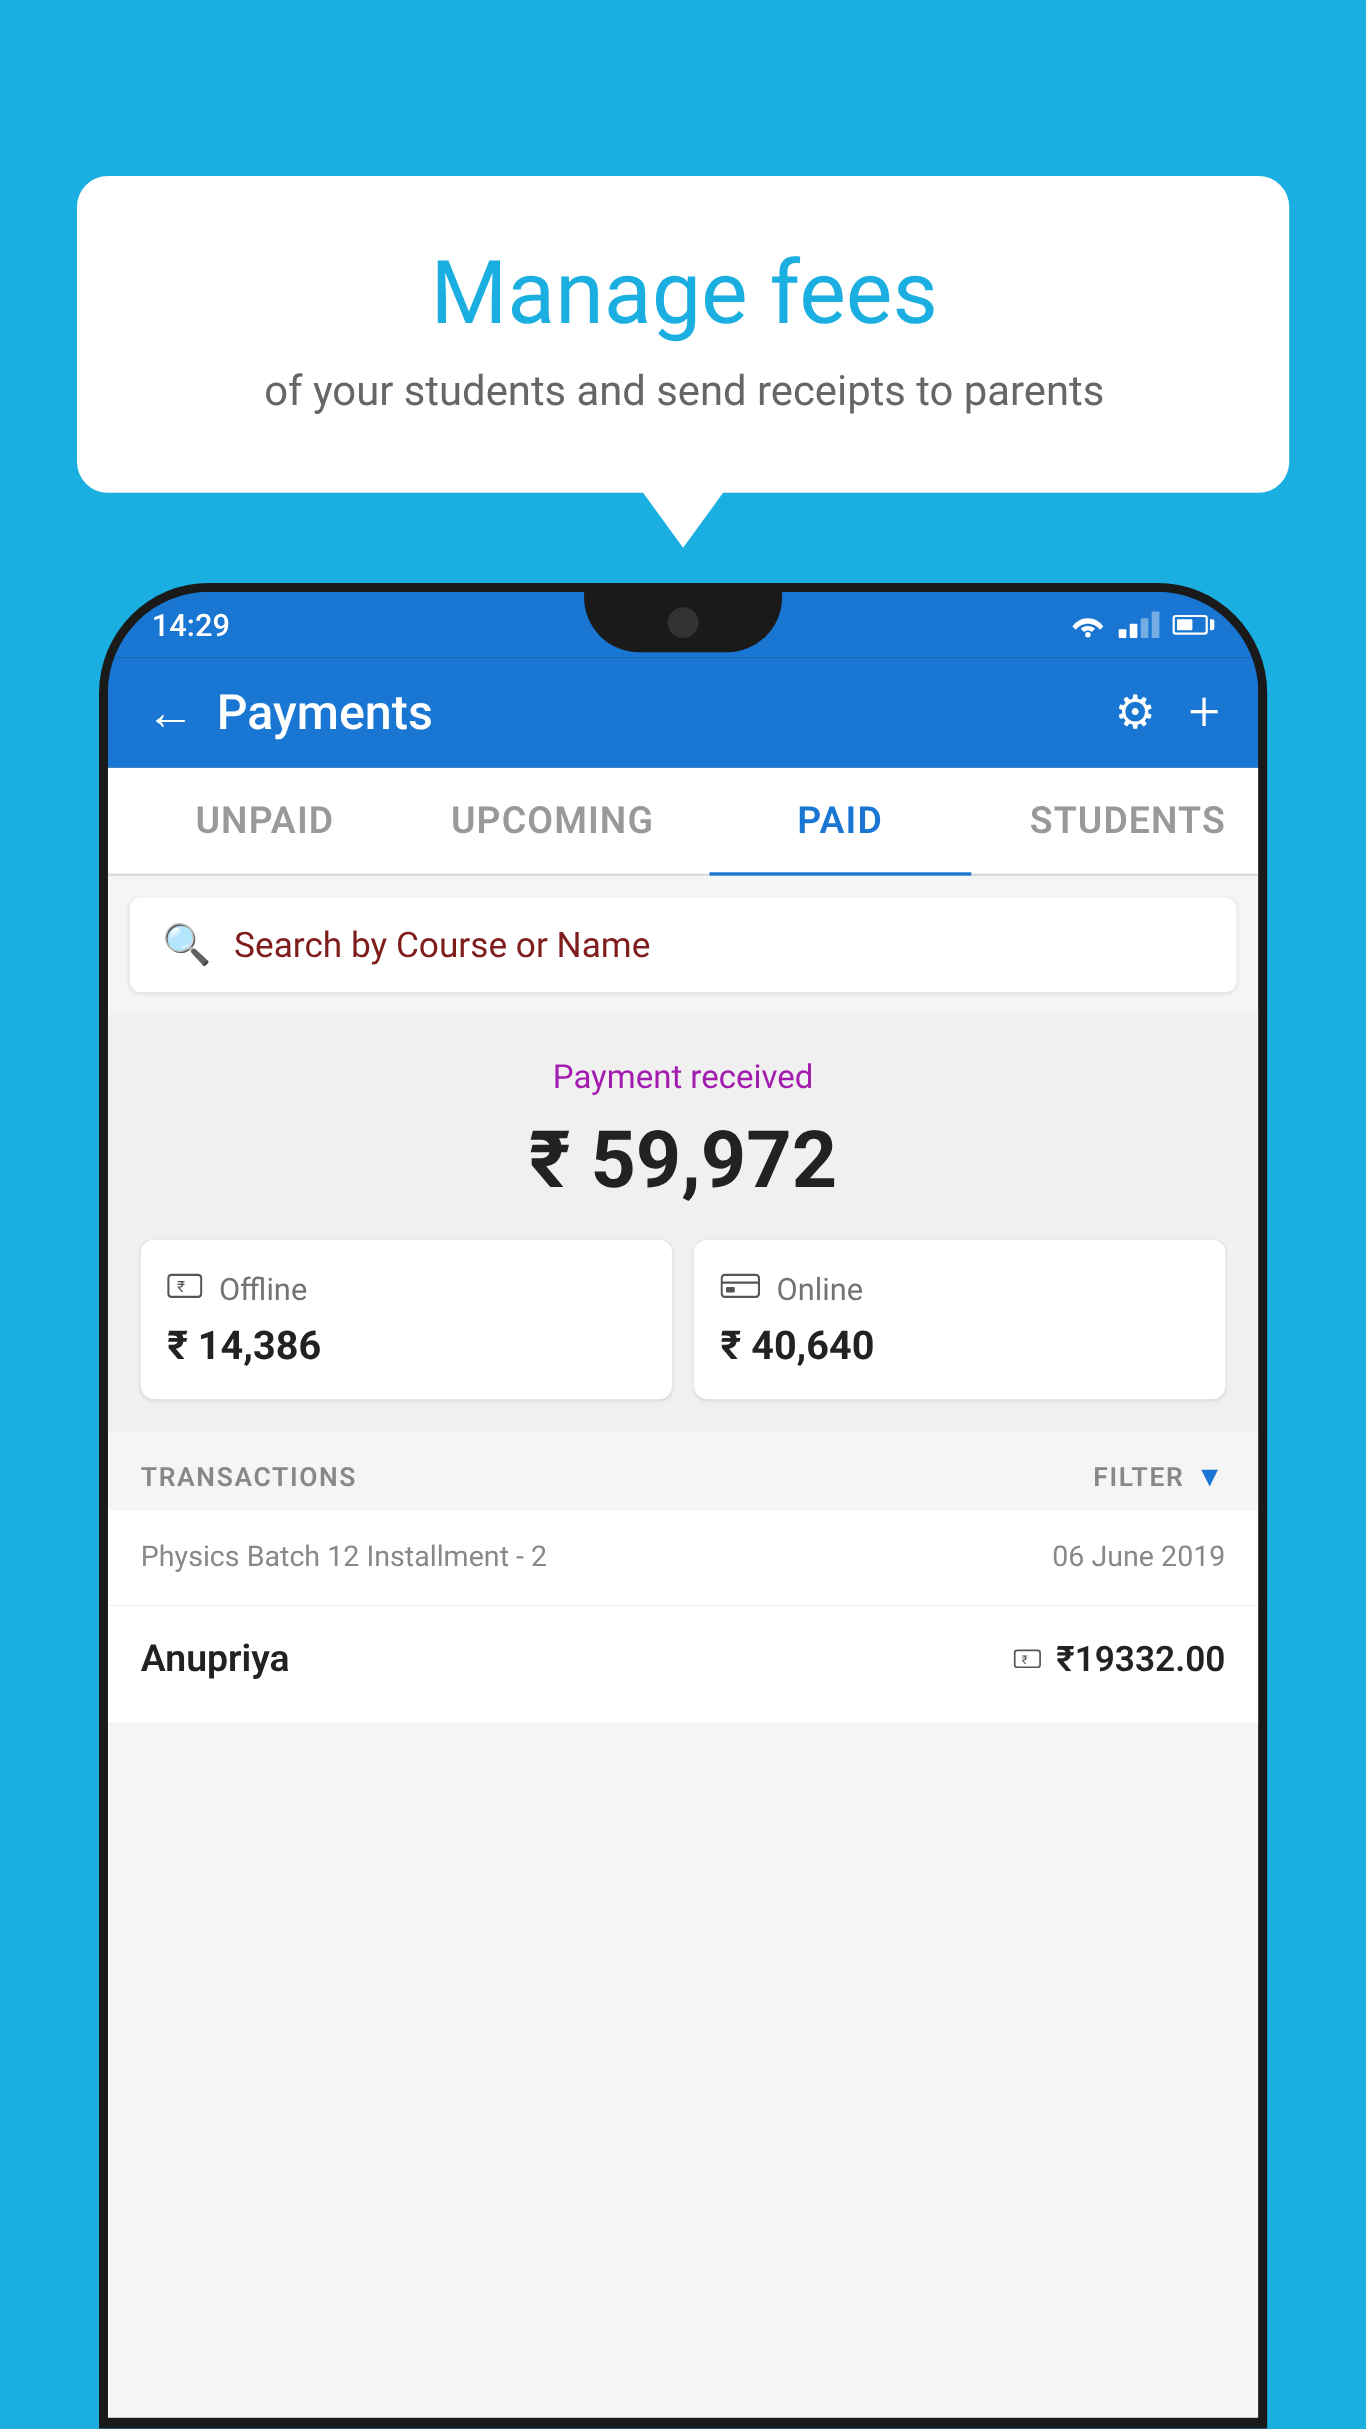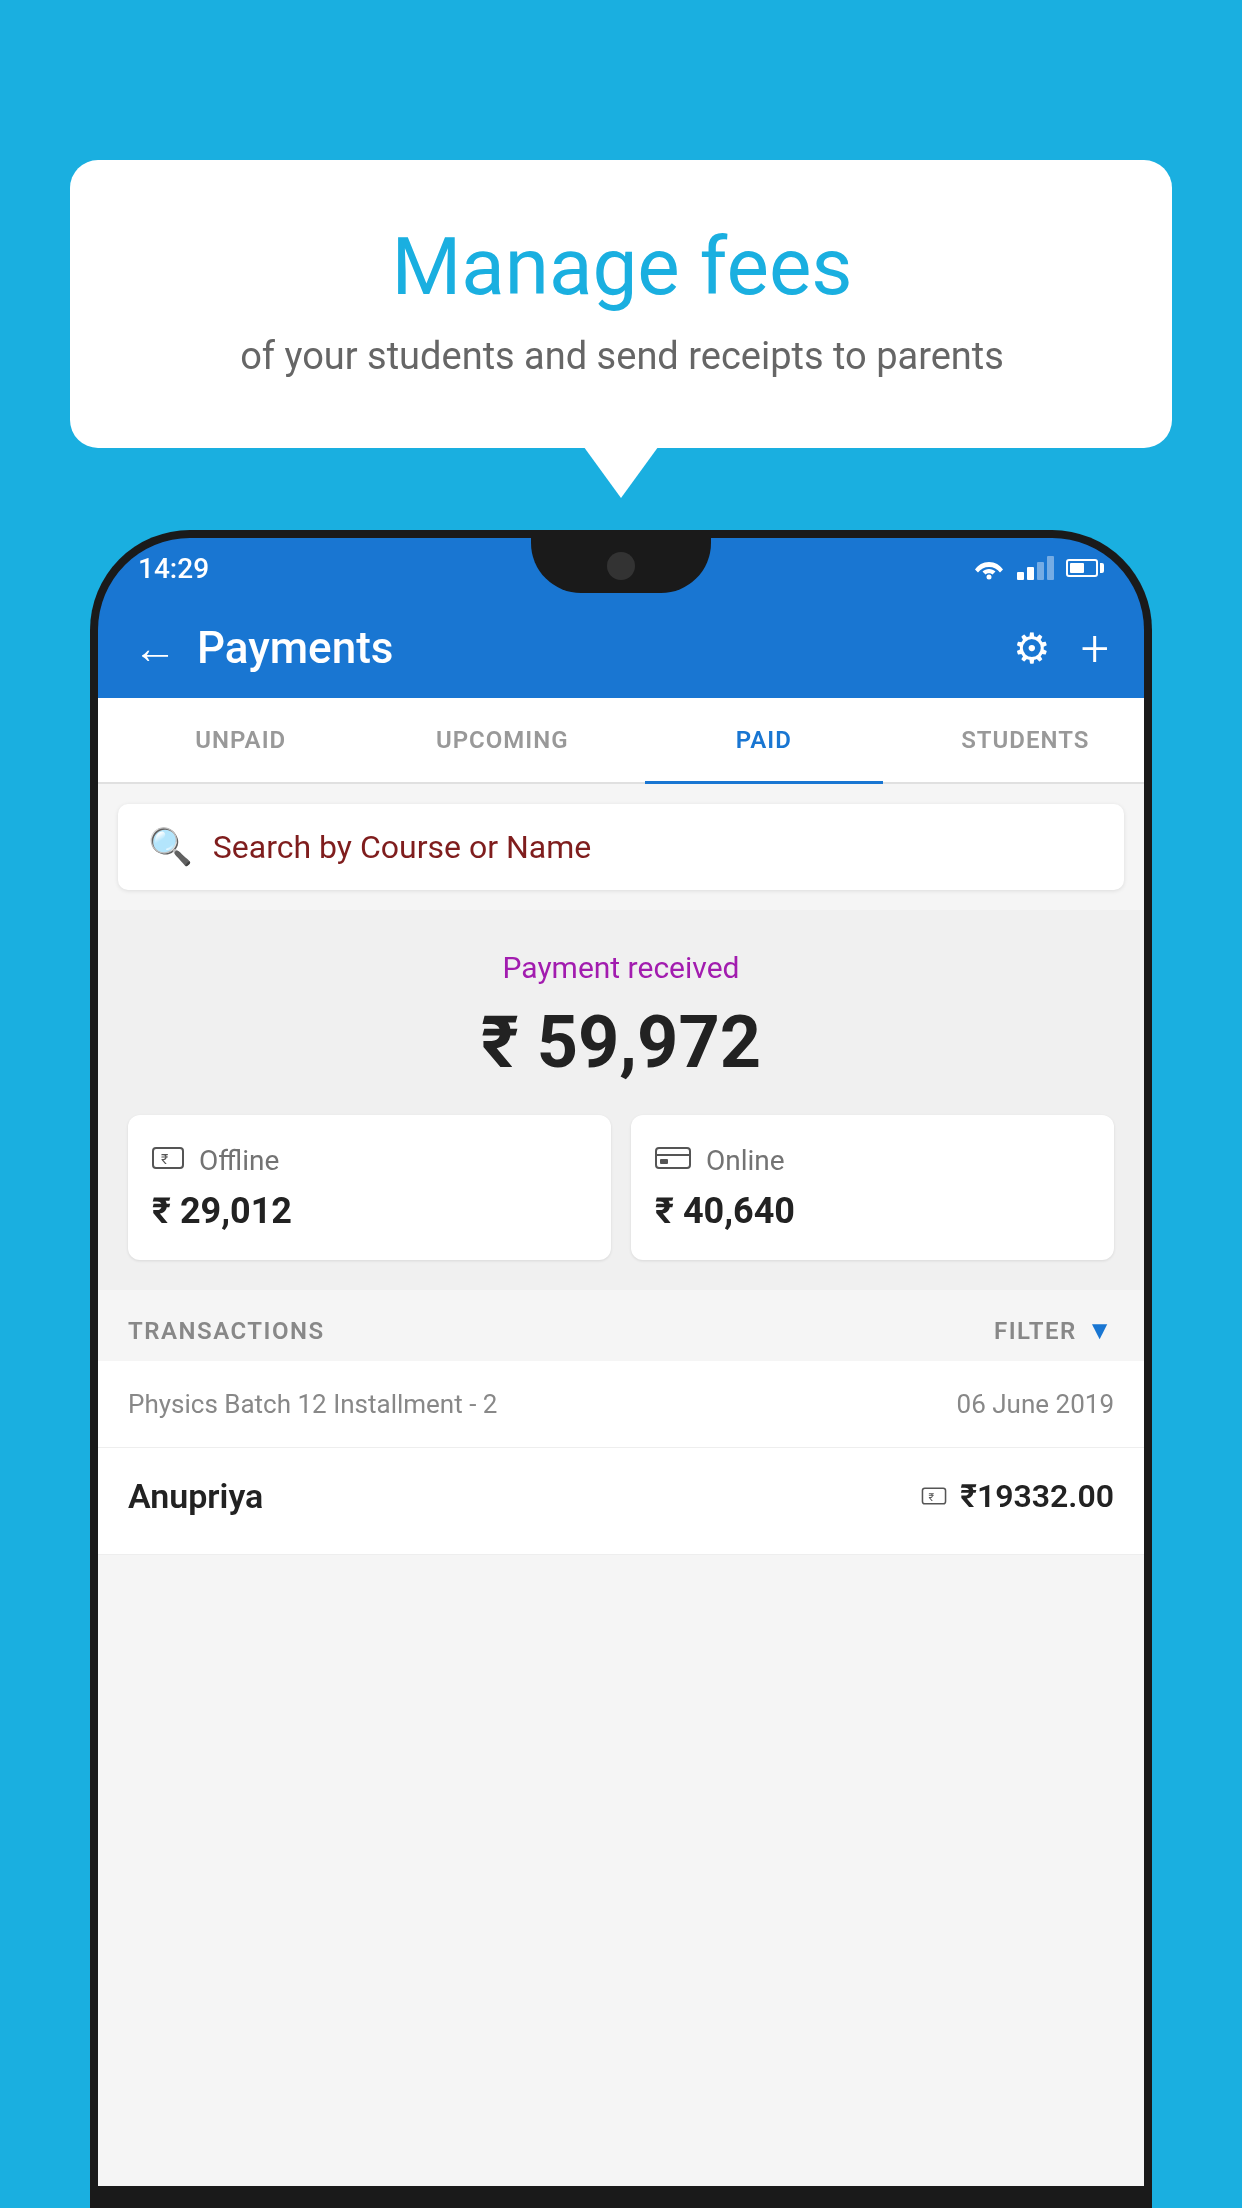--- a/index.html
+++ b/index.html
@@ -168,21 +168,21 @@
     .tabs {
       background: white;
       display: flex;
       border-bottom: 2px solid #e0e0e0;
     }
 
     .tab {
       flex: 1;
       text-align: center;
       padding: 28px 10px;
-      font-size: 24px;
+      font-size: 34px;
       font-weight: 600;
       color: #999;
       letter-spacing: 1px;
       cursor: pointer;
       position: relative;
       margin-left: 24px;
     }
 
     .tab.active {
       color: #1976D2;
@@ -496,21 +496,21 @@
             <div class="card-row">
               <span class="card-icon">
                 
                 <svg width="32" height="26" viewBox="0 0 32 26" fill="none" stroke="#555" stroke-width="2">
                   <rect x="1" y="3" width="30" height="20" rx="3"></rect>
                   <text x="9" y="19" font-size="14" fill="#555" stroke="none">₹</text>
                 </svg>
               </span>
               <span class="card-type">Offline</span>
             </div>
-            <div class="card-amount">₹ 29,012</div>
+            <div class="card-amount">₹ 14,386</div>
           </div>
 
           <div class="payment-card">
             <div class="card-row">
               <span class="card-icon">
                 
                 <svg width="36" height="26" viewBox="0 0 36 26" fill="none" stroke="#555" stroke-width="2">
                   <rect x="1" y="3" width="34" height="20" rx="3"></rect>
                   <line x1="1" y1="10" x2="35" y2="10"></line>
                   <rect x="5" y="14" width="8" height="5" rx="1" fill="#555" stroke="none"></rect>

